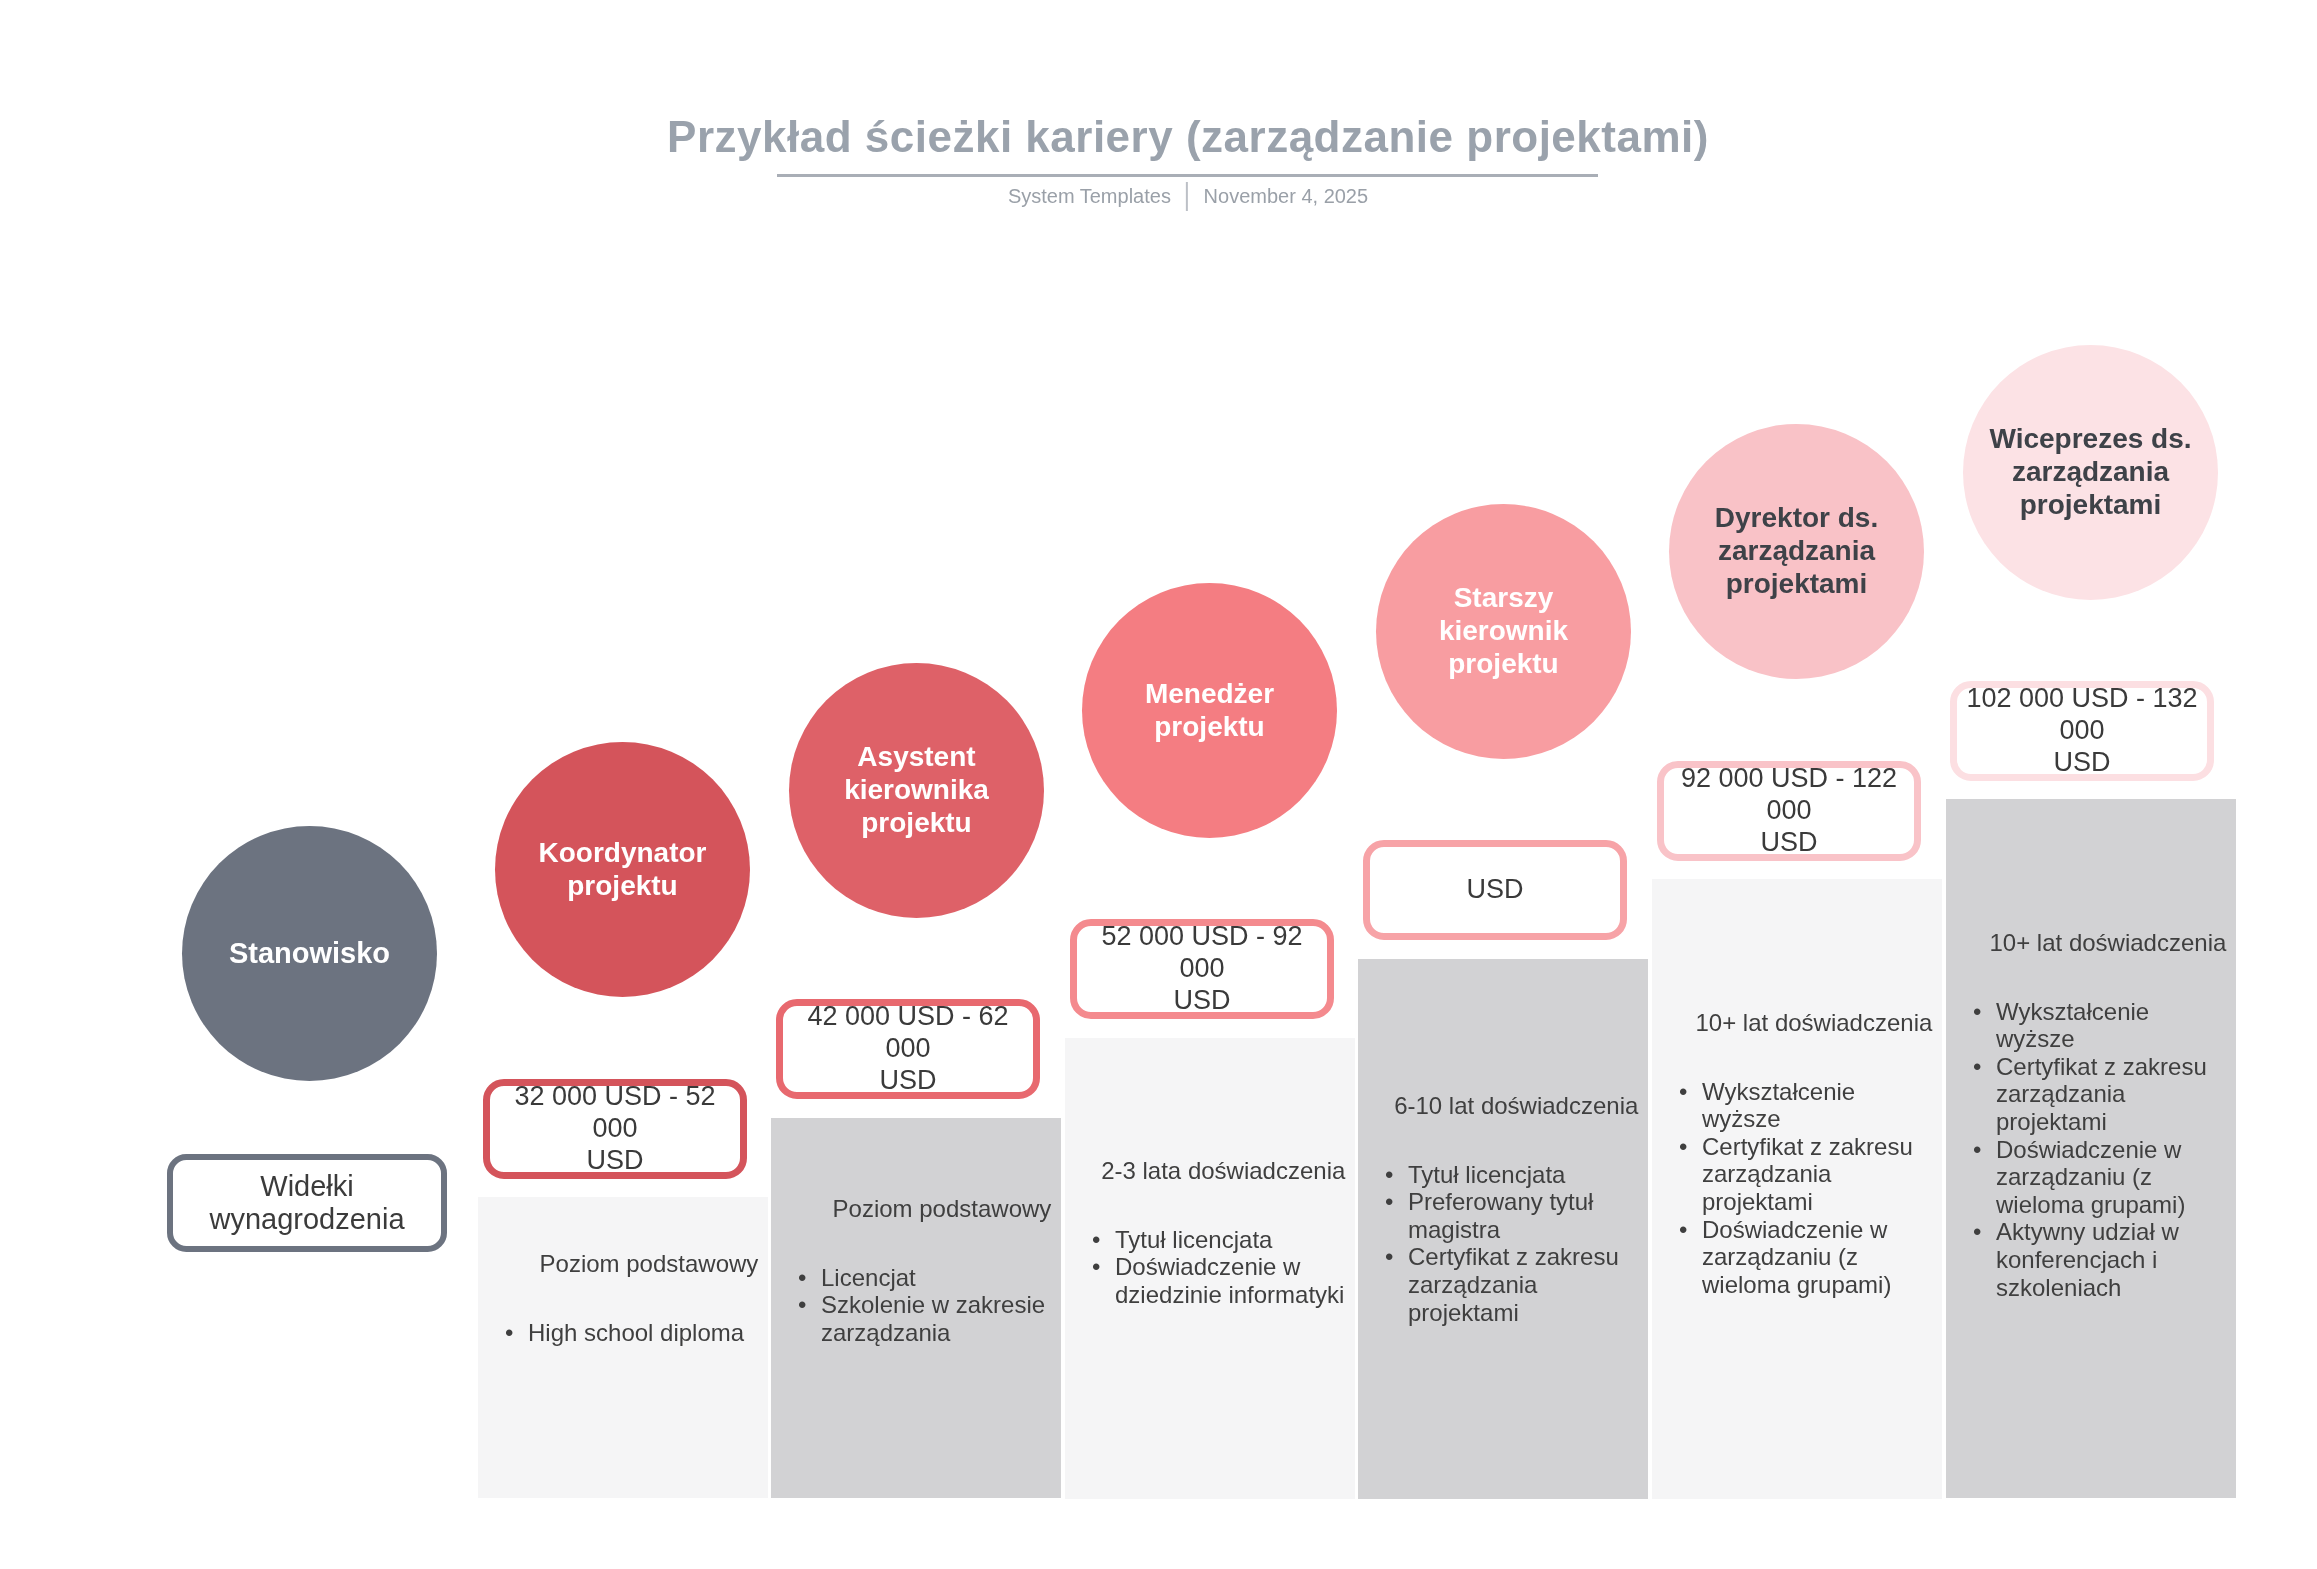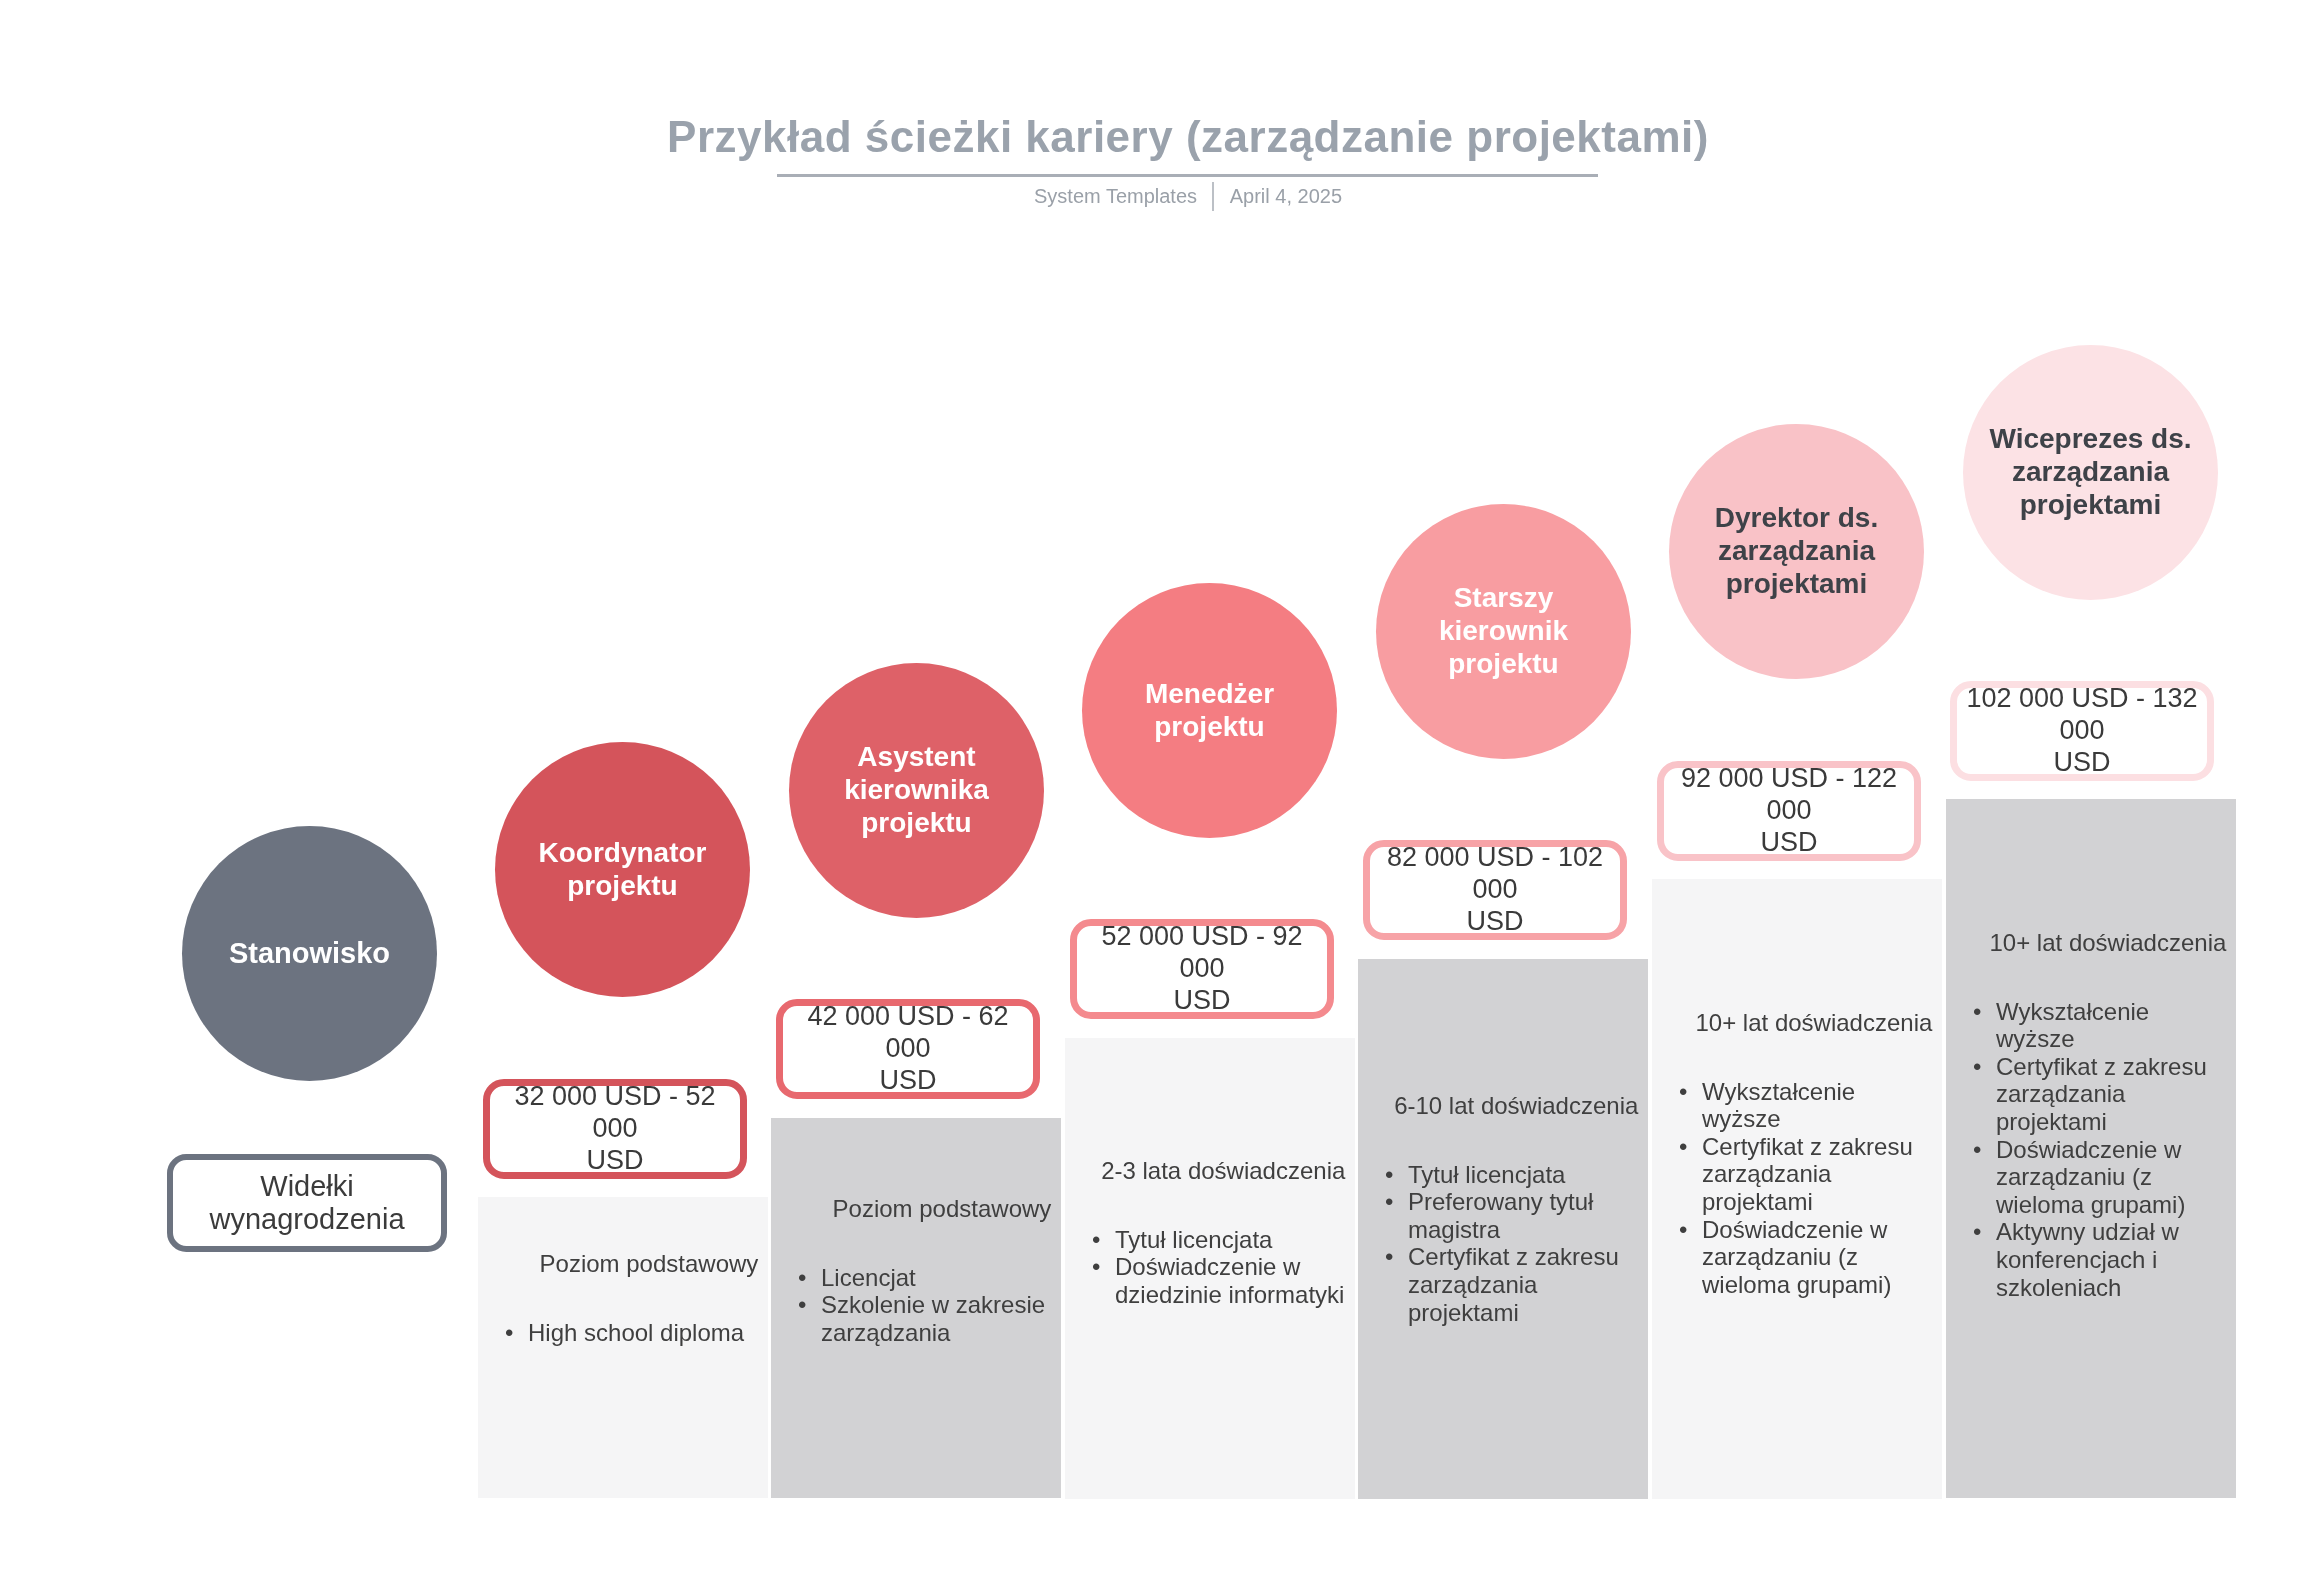--- a/index.html
+++ b/index.html
@@ -59,21 +59,21 @@
 </head>
 <body>
 
 <div id="canvas">
 
   <div class="title">Przykład ścieżki kariery (zarządzanie projektami)</div>
   <div class="title-underline"></div>
   <div class="subtitle">
     <span>System Templates</span>
     <span class="subtitle-divider"></span>
-    <span>April 4, 2025</span>
+    <span>November 4, 2025</span>
   </div>
 
   <div class="circle" style="left:182px;top:826px;background:#6c7380;color:#ffffff;">
     <div class="role-label" style="font-size:29px;">Stanowisko</div>
   </div>
   <div class="legend-box">
     <span>Widełki wynagrodzenia</span>
   </div>
 
   <div id="steps-root">
@@ -115,21 +115,20 @@
         <div class="col-header">2-3 lata doświadczenia</div>
         <ul class="reqs">
           <li>Tytuł licencjata</li>
           <li>Doświadczenie w dziedzinie informatyki</li>
         </ul>
       </div>
       <div class="circle" style="left: 1376px; top: 504px; background: rgb(248, 157, 161); color: rgb(255, 255, 255);">
         <div class="role-label">Starszy kierownik projektu</div>
       </div>
       <div class="salary-box" style="left: 1363px; top: 840px; border-color: rgb(247, 163, 167);">
-        <div>82 000 USD - 102 000</div>
         <div>USD</div>
       </div>
       <div class="step-col" style="left: 1358px; top: 959px; height: 540px; background: rgb(210, 210, 212); padding-top: 133px;">
         <div class="col-header">6-10 lat doświadczenia</div>
         <ul class="reqs">
           <li>Tytuł licencjata</li>
           <li>Preferowany tytuł magistra</li>
           <li>Certyfikat z zakresu zarządzania projektami</li>
         </ul>
       </div>

